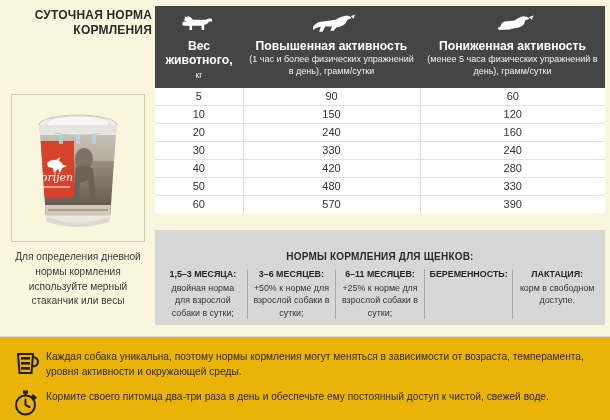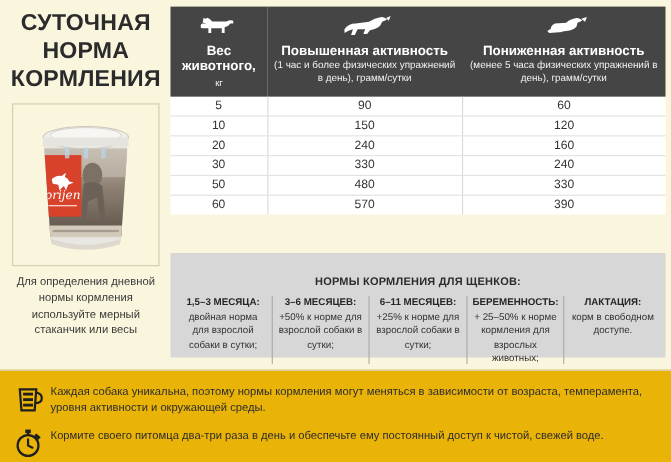--- a/index.html
+++ b/index.html
@@ -35,22 +35,22 @@
   .left-col {
     position: absolute;
     left: 0; top: 0;
     width: 155px;
     height: 336px;
   }
   .poster-title {
     position: absolute;
     left: 4px; top: 8px;
     width: 148px;
-    text-align: center;
-    font-size: 21px;
+    text-align: right;
+    font-size: 12px;
     font-weight: bold;
     line-height: 1.22;
     color: #2b2b2b;
     letter-spacing: 0.2px;
   }
 
   
   .product-frame {
     position: absolute;
     left: 11px; top: 94px;
@@ -324,20 +324,25 @@
               <td>20</td>
               <td>240</td>
               <td class="last-col">160</td>
             </tr>
             <tr>
               <td>30</td>
               <td>330</td>
               <td class="last-col">240</td>
             </tr>
             <tr>
+              <td>40</td>
+              <td>420</td>
+              <td class="last-col">280</td>
+            </tr>
+            <tr>
               <td>50</td>
               <td>480</td>
               <td class="last-col">330</td>
             </tr>
             <tr>
               <td>60</td>
               <td>570</td>
               <td class="last-col">390</td>
             </tr>
           </tbody>
@@ -354,21 +359,20 @@
           <div class="puppy-col">
             <span class="pc-head">3–6 МЕСЯЦЕВ:</span>
             <span class="pc-body">+50% к норме для взрослой собаки в сутки;</span>
           </div>
           <div class="puppy-col">
             <span class="pc-head">6–11 МЕСЯЦЕВ:</span>
             <span class="pc-body">+25% к норме для взрослой собаки в сутки;</span>
           </div>
           <div class="puppy-col">
             <span class="pc-head">БЕРЕМЕННОСТЬ:</span>
-            <span class="pc-body">+ 25–50% к норме кормления для взрослых животных;</span>
           </div>
           <div class="puppy-col">
             <span class="pc-head">ЛАКТАЦИЯ:</span>
             <span class="pc-body">корм в свободном доступе.</span>
           </div>
         </div>
     </div>
 
   </div>
 

